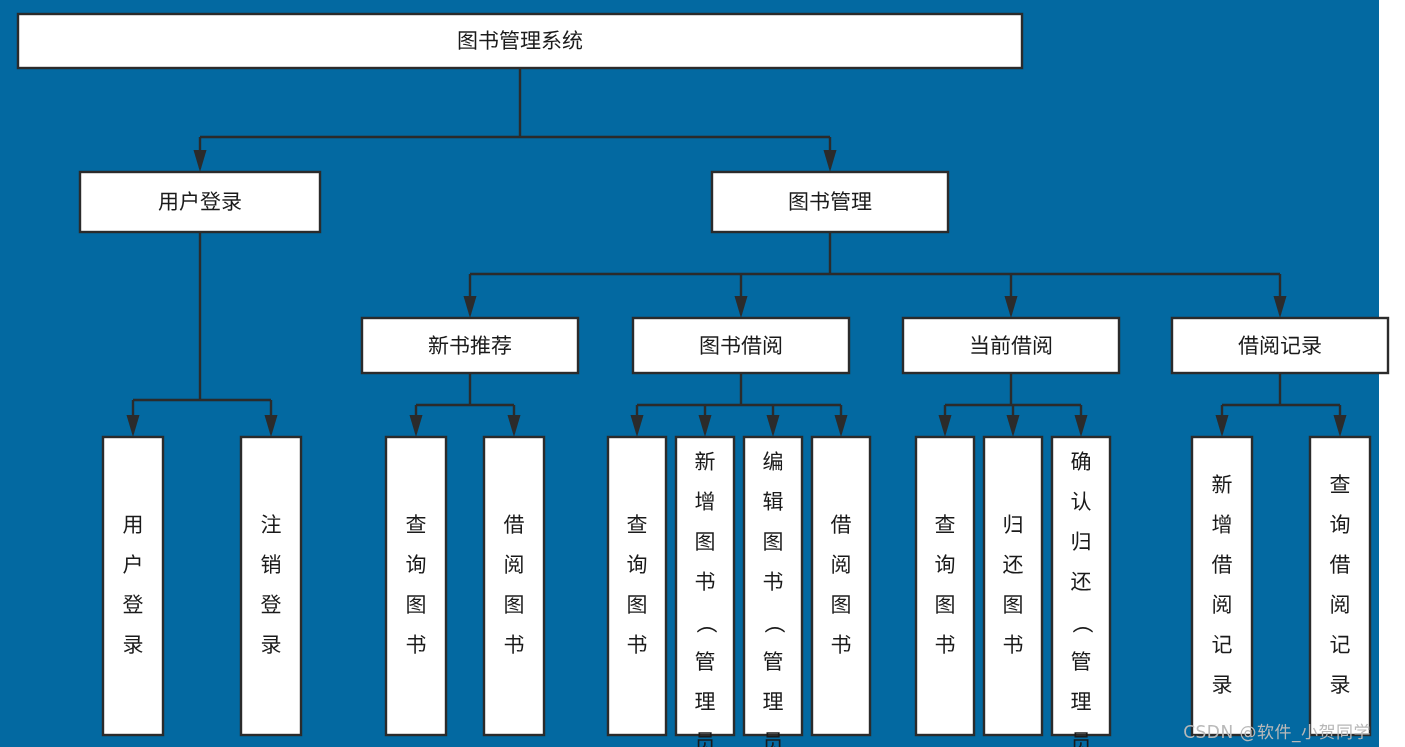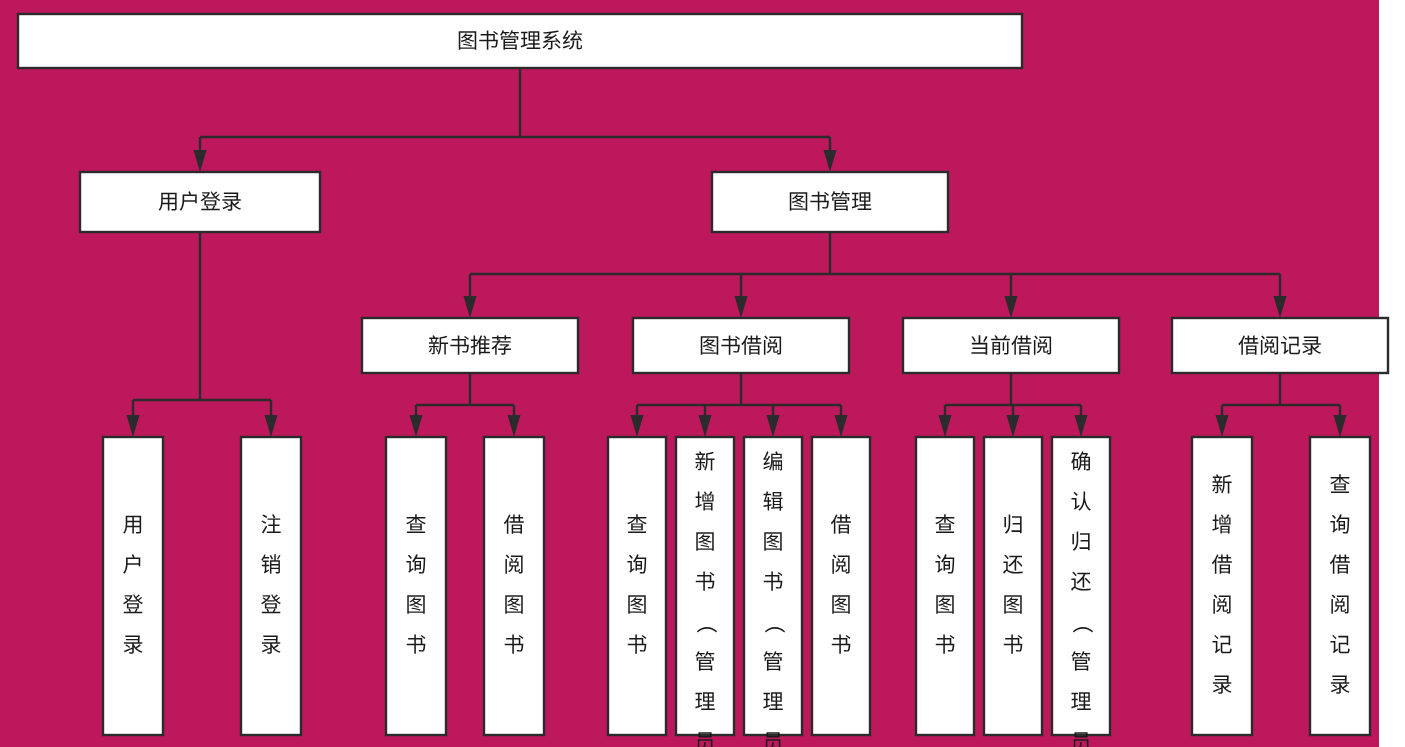--- a/index.html
+++ b/index.html
@@ -11,21 +11,21 @@
   body {
     width: 1405px;
     height: 747px;
     overflow: hidden;
     font-family: "DejaVu Sans", "Liberation Sans", sans-serif;
   }
   #diagram-root {
     position: relative;
     width: 1379px;
     height: 747px;
-    background: #be185d;
+    background: #0369a1;
   }
   svg.diagram-canvas {
     position: absolute;
     top: 0;
     left: 0;
     width: 1405px;
     height: 747px;
     display: block;
   }
   .node-box {
@@ -273,13 +273,14 @@
           <rect x="1310" y="437" width="60" height="298" class="node-box"></rect>
           <text x="1340" y="486" class="node-label vertical-char">查</text>
           <text x="1340" y="526" class="node-label vertical-char">询</text>
           <text x="1340" y="566" class="node-label vertical-char">借</text>
           <text x="1340" y="606" class="node-label vertical-char">阅</text>
           <text x="1340" y="646" class="node-label vertical-char">记</text>
           <text x="1340" y="686" class="node-label vertical-char">录</text>
         </g>
       </g>
   </svg>
+  <div class="watermark-text">CSDN @软件_小贺同学</div>
 </div>
 
 </body></html>

